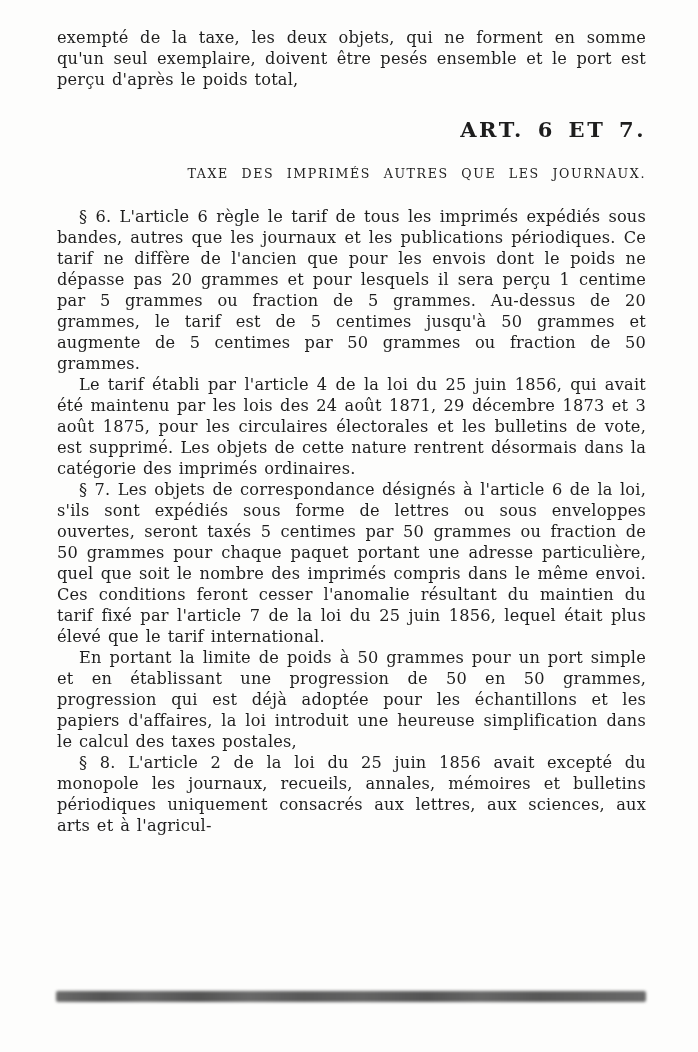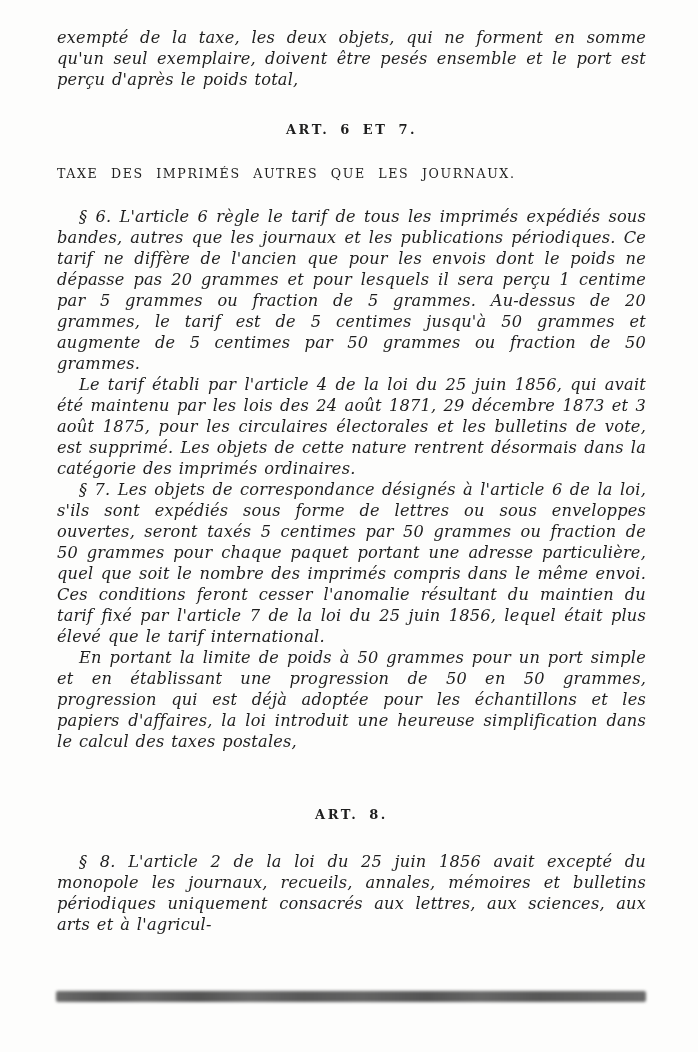--- a/index.html
+++ b/index.html
@@ -21,42 +21,41 @@
   }
   .body-text {
     font-size: 16.2px;
     line-height: 21px;
     text-align: justify;
     letter-spacing: 0.2px;
     word-spacing: 1.5px;
   }
   p {
     margin: 0;
-    font-style: italic;
   }
   p.indent {
     text-indent: 22px;
   }
   .art-heading {
-    text-align: center;
-    font-size: 13px;
+    text-align: right;
+    font-size: 21px;
     letter-spacing: 2.5px;
     word-spacing: 4px;
     margin: 0;
   }
   .art-heading.first {
     margin-top: 29px;
     margin-bottom: 24px;
   }
   .art-heading.second {
     margin-top: 52px;
     margin-bottom: 26px;
   }
   .art-subtitle {
-    text-align: left;
+    text-align: right;
     font-size: 12.6px;
     letter-spacing: 1.6px;
     word-spacing: 7px;
     margin: 0 0 22px 0;
     line-height: 20px;
   }
   .scan-band {
     position: absolute;
     left: 56px;
     right: 52px;
@@ -86,21 +85,20 @@
 
     <p class="indent">§ 6. L'article 6 règle le tarif de tous les imprimés expédiés sous bandes, autres que les journaux et les publications périodiques. Ce tarif ne diffère de l'ancien que pour les envois dont le poids ne dépasse pas 20 grammes et pour lesquels il sera perçu 1 centime par 5 grammes ou fraction de 5 grammes. Au-dessus de 20 grammes, le tarif est de 5 centimes jusqu'à 50 grammes et augmente de 5 centimes par 50 grammes ou fraction de 50 grammes.</p>
 
     <p class="indent">Le tarif établi par l'article 4 de la loi du 25 juin 1856, qui avait été maintenu par les lois des 24 août 1871, 29 décembre 1873 et 3 août 1875, pour les circulaires électorales et les bulletins de vote, est supprimé. Les objets de cette nature rentrent désormais dans la catégorie des imprimés ordinaires.</p>
 
     <p class="indent">§ 7. Les objets de correspondance désignés à l'article 6 de la loi, s'ils sont expédiés sous forme de lettres ou sous enveloppes ouvertes, seront taxés 5 centimes par 50 grammes ou fraction de 50 grammes pour chaque paquet portant une adresse particulière, quel que soit le nombre des imprimés compris dans le même envoi. Ces conditions feront cesser l'anomalie résultant du maintien du tarif fixé par l'article 7 de la loi du 25 juin 1856, lequel était plus élevé que le tarif international.</p>
 
 
     <p class="indent">En portant la limite de poids à 50 grammes pour un port simple et en établissant une progression de 50 en 50 grammes, progression qui est déjà adoptée pour les échantillons et les papiers d'affaires, la loi introduit une heureuse simplification dans le calcul des taxes postales,</p>
 
-    <h2 class="art-heading second">ART. 8.</h2>
 
 
     <p class="indent">§ 8. L'article 2 de la loi du 25 juin 1856 avait excepté du monopole les journaux, recueils, annales, mémoires et bulletins périodiques uniquement consacrés aux lettres, aux sciences, aux arts et à l'agricul-</p>
 
   </div>
 
   <div class="scan-band"></div>
 
 </div>
 

